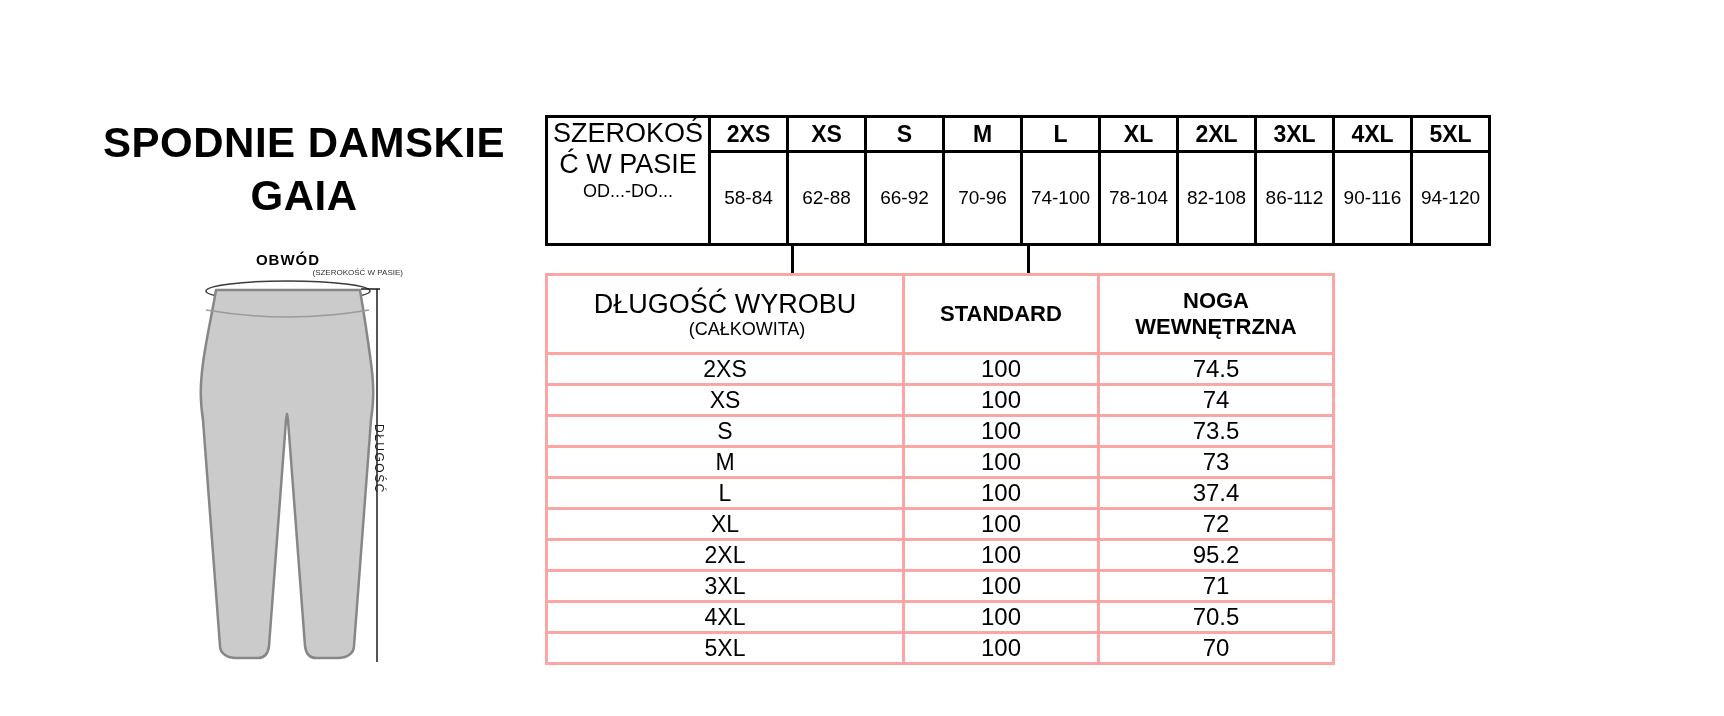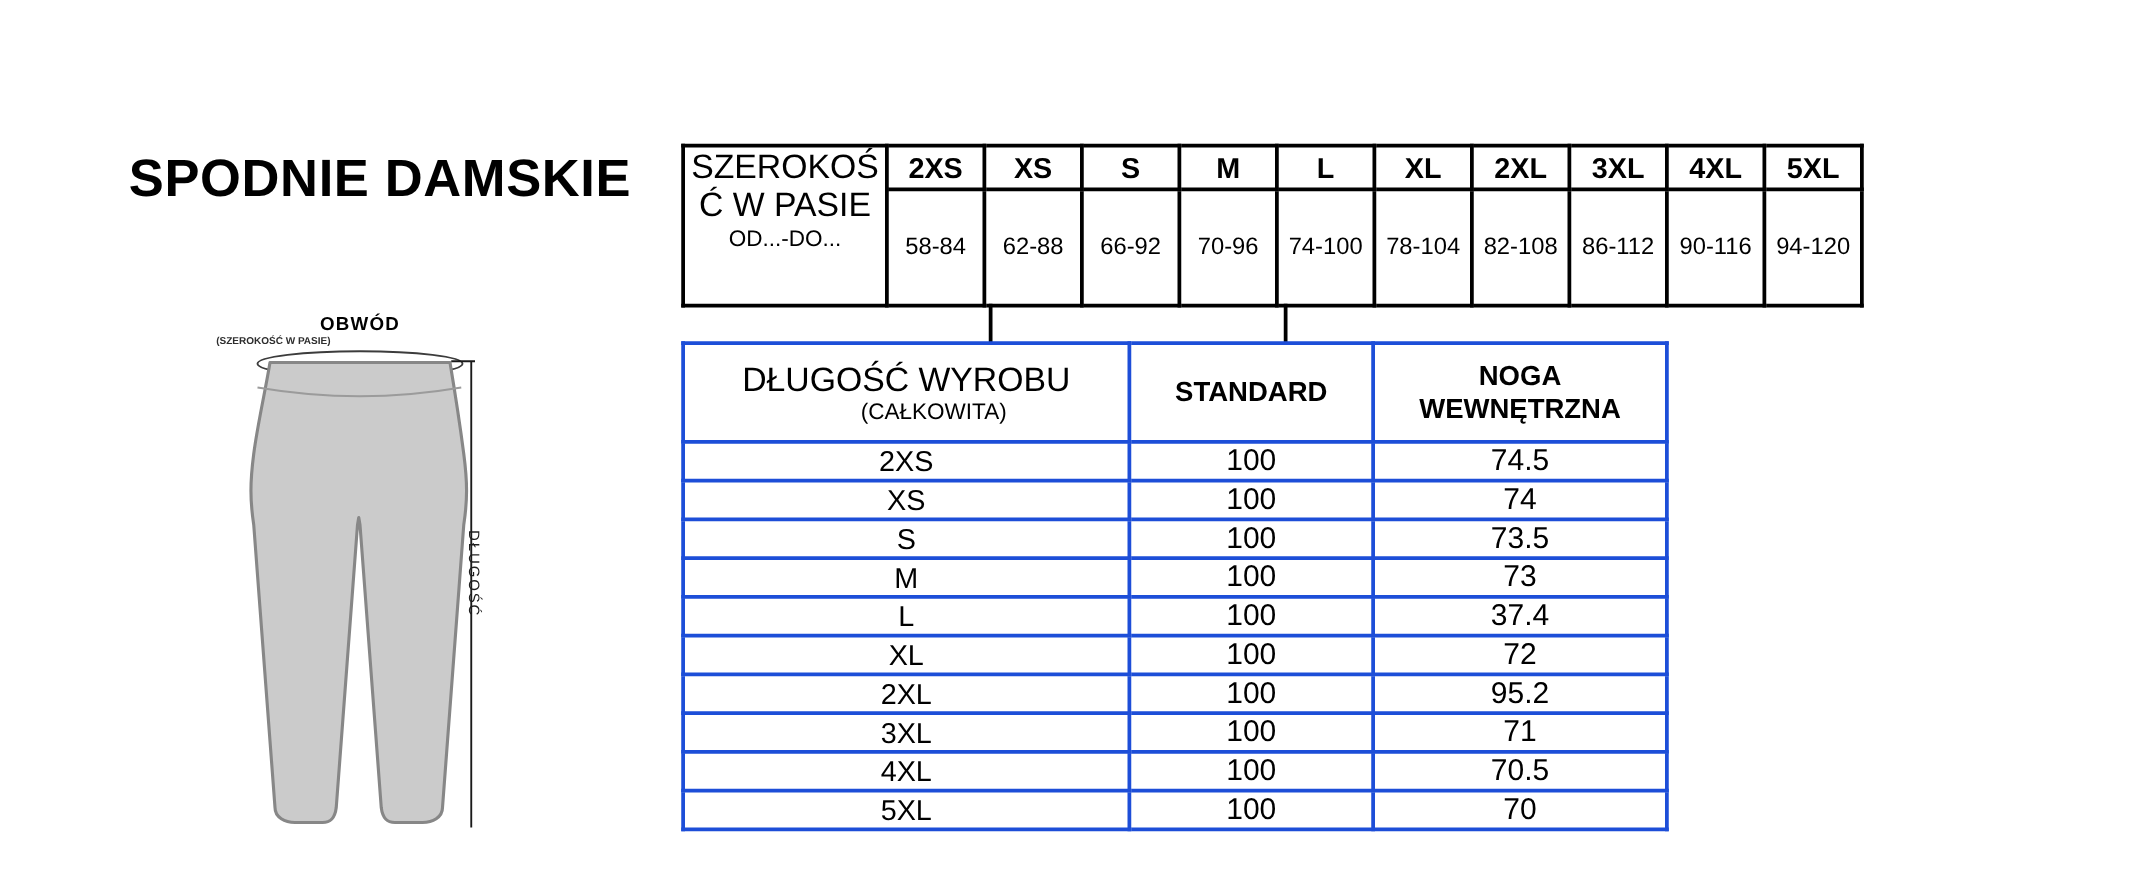--- a/index.html
+++ b/index.html
@@ -6,57 +6,58 @@
   .canvas{position:relative;width:1724px;height:716px;background:#ffffff;
           font-family:"Liberation Sans",sans-serif;color:#000;overflow:hidden;}
 
   
   .title{position:absolute;left:73px;top:116px;width:462px;text-align:center;
          font-weight:bold;font-size:42px;line-height:53px;letter-spacing:.5px;}
 
   
   .obwod{position:absolute;left:173px;top:251px;width:230px;text-align:center;
          font-size:15px;font-weight:bold;letter-spacing:1px;color:#000000;}
-  .obwod-sub{position:absolute;left:173px;top:268px;width:230px;text-align:left;
-         font-size:8px;font-weight:bold;color:#2e2e2e;}
+  .obwod-sub{position:absolute;left:173px;top:268px;width:230px;text-align:right;
+         font-size:8px;font-weight:normal;color:#2e2e2e;}
   .pants{position:absolute;left:170px;top:248px;}
   .dlugosc{position:absolute;left:372px;top:424px;height:150px;writing-mode:vertical-rl;
          font-size:12px;letter-spacing:1.5px;color:#1d1d1d;}
 
   
   .wt{position:absolute;left:545px;top:115px;border-collapse:collapse;table-layout:fixed;}
   .wt td{border:3px solid #000;text-align:center;padding:0;overflow:hidden;margin-top:47px;}
   .wt-head{vertical-align:top;padding-top:2px;word-break:break-all;}
   .wt-head-main{font-size:27px;line-height:31px;}
   .wt-head-sub{font-size:18px;margin-top:1px;}
   .wt-size{font-weight:bold;font-size:23px;height:32px;}
   .wt-range{font-size:19px;height:90px;}
 
   
   .conn{position:absolute;top:243px;width:3px;height:33px;background:#000;}
   #conn1{left:791px;}
   #conn2{left:1027px;}
 
   
   .lt{position:absolute;left:545px;top:273px;border-collapse:collapse;table-layout:fixed;}
-  .lt td{border:3px solid #1d4ed8;text-align:center;padding:0;overflow:hidden;}
+  .lt td{border:3px solid #fca5a5;text-align:center;padding:0;overflow:hidden;}
   .lt-header td{height:76px;}
   .lt-h1{font-size:27px;line-height:30px;}
   .lt-h1sub{font-size:18px;margin-left:44px;}
   .lt-bold{font-weight:bold;font-size:22px;}
   .lt-size{font-size:23px;height:27px;}
   .lt-val{font-size:24px;height:27px;}
 </style>
 </head>
 <body>
 
 <div class="canvas">
 
   <div class="title">
     <div>SPODNIE DAMSKIE</div>
+    <div>GAIA</div>
   </div>
 
   <div class="obwod">OBWÓD</div>
   <div class="obwod-sub">(SZEROKOŚĆ W PASIE)</div>
 
   <svg class="pants" width="230" height="420" viewBox="0 0 230 420">
     <ellipse cx="118" cy="43" rx="82" ry="10" fill="none" stroke="#3c3c3c" stroke-width="1.5"></ellipse>
     <path stroke="#878787" stroke-width="2.5" stroke-linejoin="round" d="M 46,42 L 190,42
              C 194,66 198,92 201,115
              C 204,138 204,152 201,172

